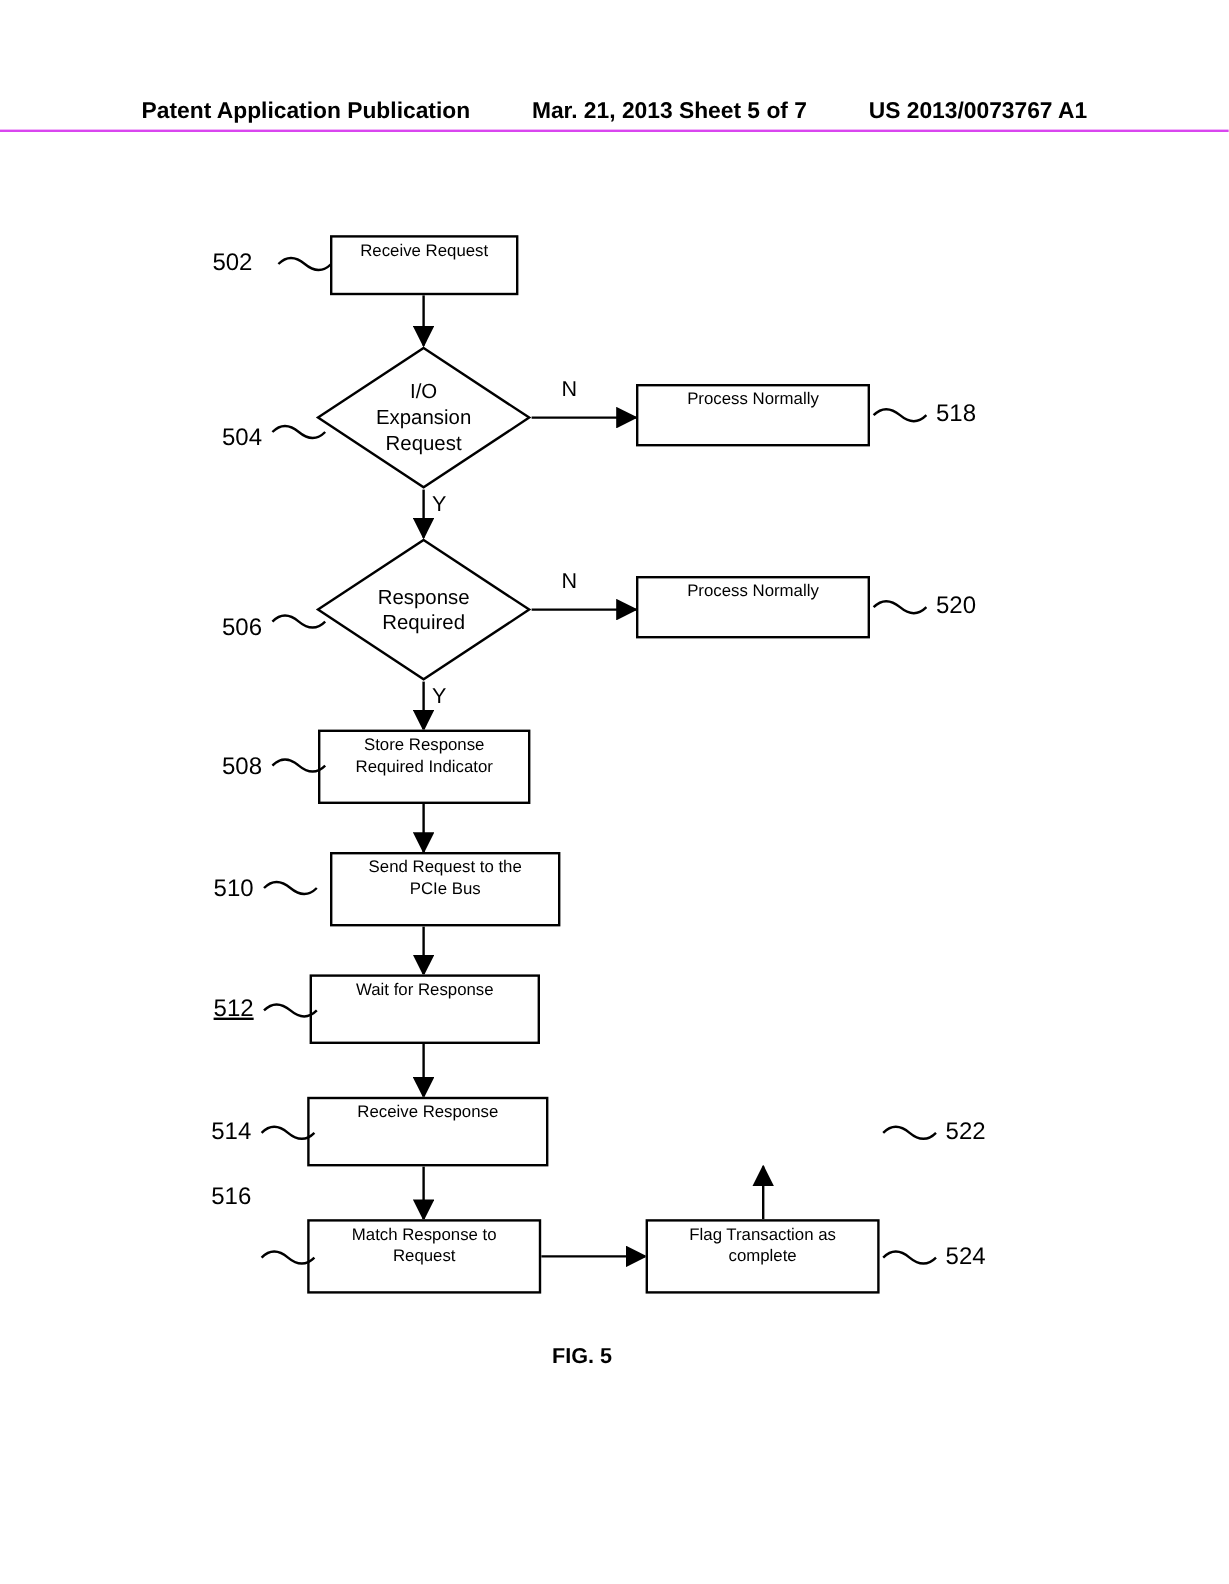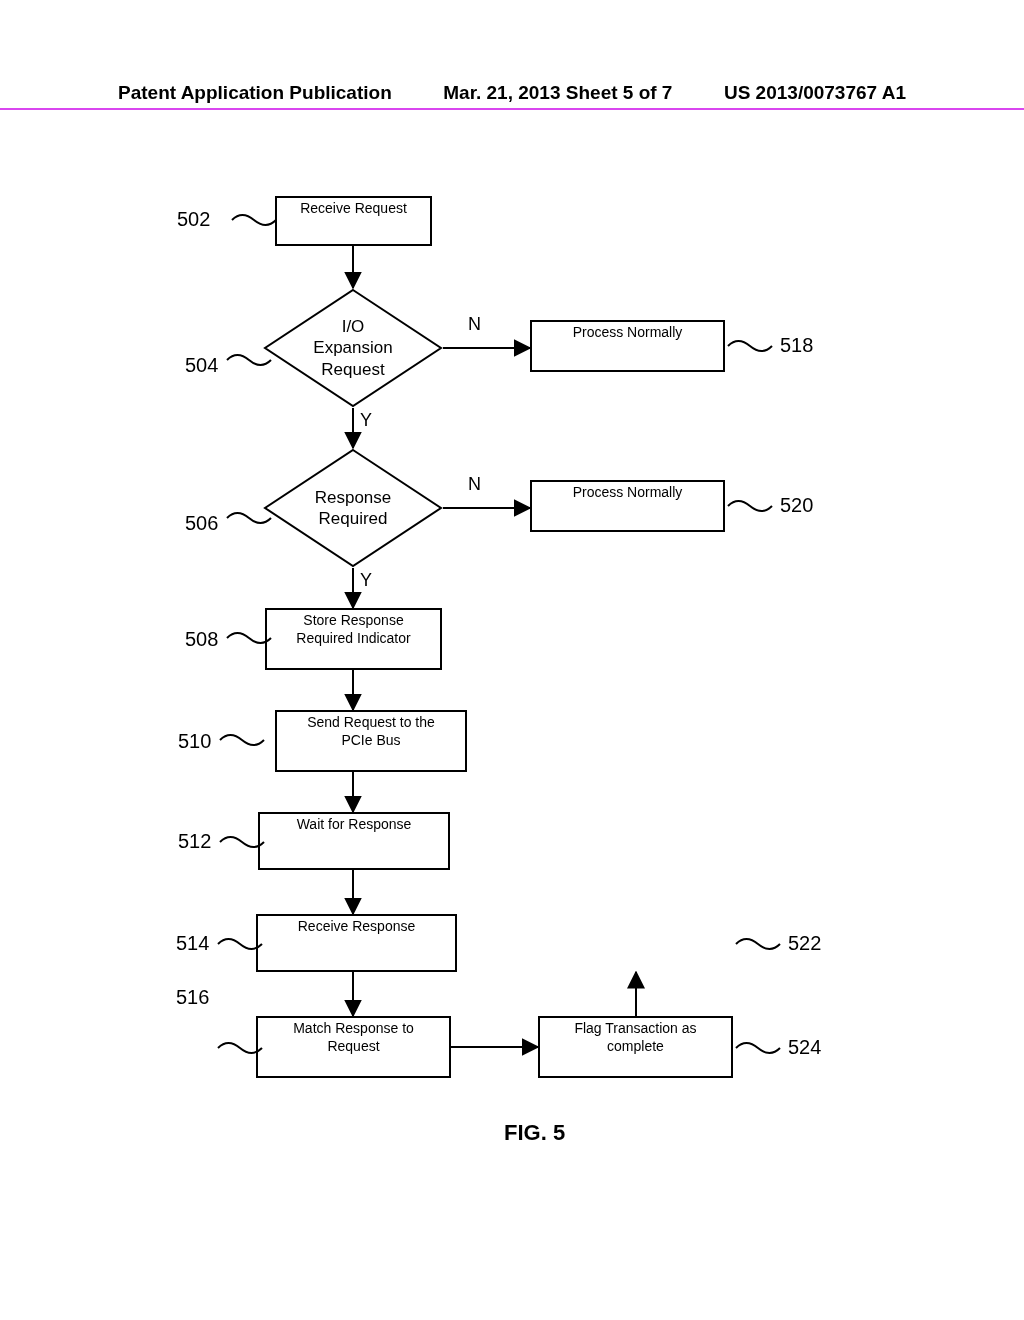--- a/index.html
+++ b/index.html
@@ -63,23 +63,22 @@
   .ref {
     position: absolute;
     font-size: 20px;
   }
   .edge-label {
     position: absolute;
     font-size: 18px;
   }
   .fig {
     position: absolute;
-    font-size: 22px;
+    font-size: 18px;
     font-weight: bold;
-    margin-left: 44px;
   }
   svg.lines {
     position: absolute;
     left: 0; top: 0;
     width: 1024px; height: 1320px;
     pointer-events: none;
   }
   .squig {
     position: absolute;
   }
@@ -218,21 +217,21 @@
   <div class="ref" style="left:178px; top:730px;">510</div>
 
   <div class="box" style="left:258px; top:812px; width:192px; height:58px;">
     <span>Wait for Response</span>
   </div>
   <div class="squig" style="left:218px; top:834px;">
     <svg width="48" height="16">
         <path d="M2,8 Q12,-2 24,8 T46,8" stroke="#000" stroke-width="2" fill="none"></path>
       </svg>
   </div>
-  <div class="ref" style="left:178px; top:830px;">512</div>
+  <div class="ref" style="left:178px; top:830px;text-decoration:underline;">512</div>
 
   <div class="box" style="left:256px; top:914px; width:201px; height:58px;">
     <span>Receive Response</span>
   </div>
   <div class="squig" style="left:216px; top:936px;">
     <svg width="48" height="16">
         <path d="M2,8 Q12,-2 24,8 T46,8" stroke="#000" stroke-width="2" fill="none"></path>
       </svg>
   </div>
   <div class="ref" style="left:176px; top:932px;">514</div>

